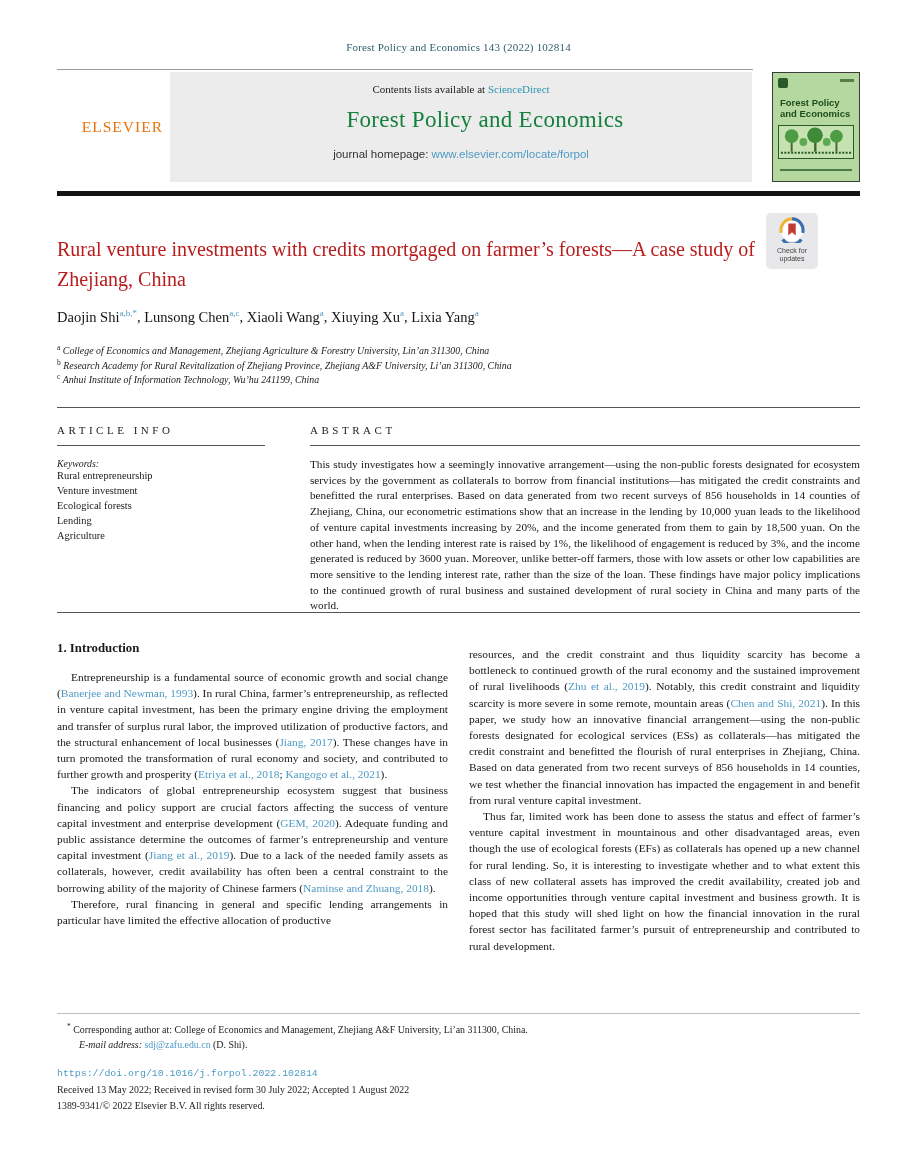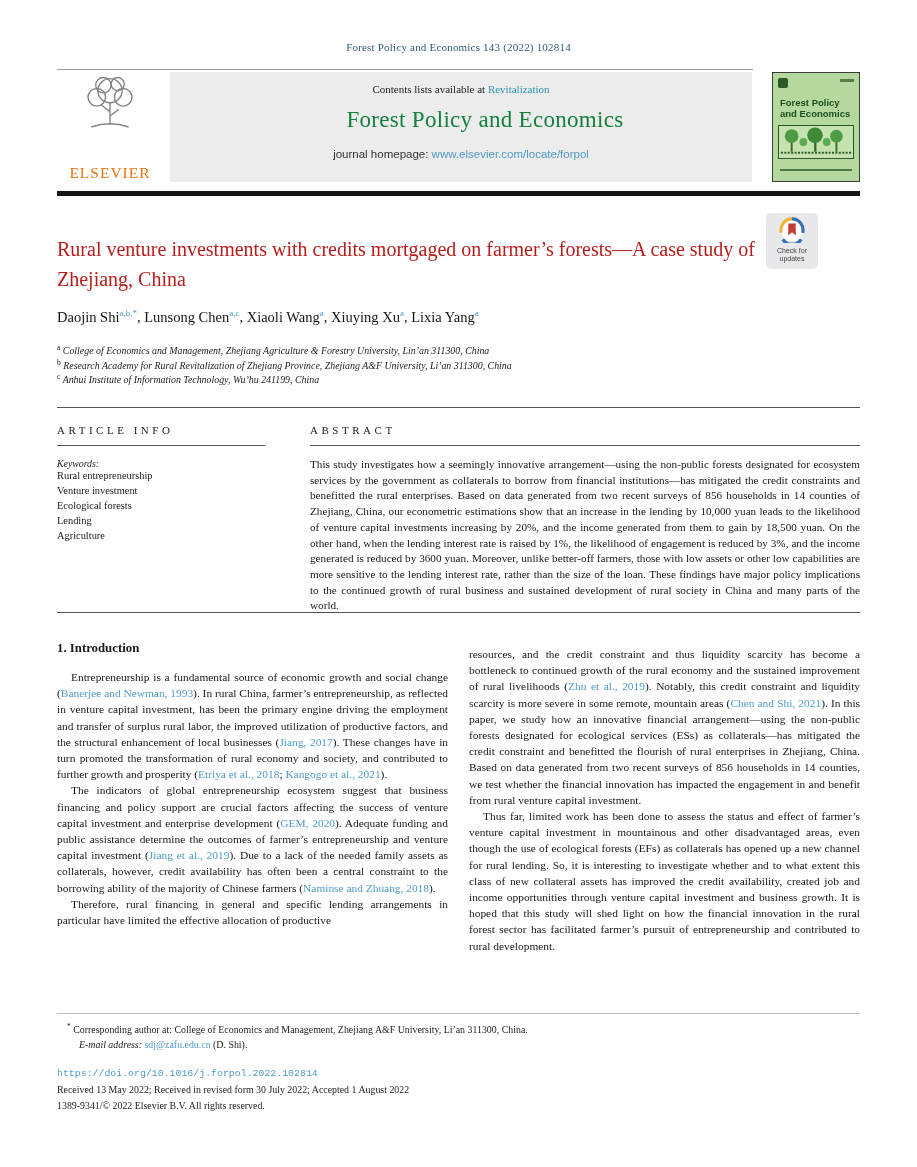--- a/index.html
+++ b/index.html
@@ -11,21 +11,21 @@
   .sd { color:var(--sd_link); }
   .it { font-style:italic; }
 
   
   .citation { position:absolute; top:41px; left:0; width:100%; text-align:center;
     font-size:11px; color:var(--deep_teal); letter-spacing:.2px; }
   .top-rule { position:absolute; top:69px; left:57px; width:696px; border-top:1px solid #9a9a9a; }
 
   
   .elsevier { position:absolute; top:72px; left:57px; width:106px; height:110px;
-    display:flex; flex-direction:column; align-items:center; justify-content:flex-end;gap:24px; }
+    display:flex; flex-direction:row; align-items:center; justify-content:flex-end;gap:24px; }
   .elsevier svg { display:block; margin-bottom:2px; }
   .elsevier-text { font-size:15.5px; color:var(--elsevier_orange); letter-spacing:1px; font-weight:500; }
 
   .banner { position:absolute; top:72px; left:170px; width:582px; height:110px;
     background:var(--banner_bg); text-align:center; }
   .contents-line { padding-top:11px; font-size:11px; color:#222; }
   .journal-name { margin-top:12px; font-size:23px; color:#15803d; letter-spacing:.3px;padding-left:48px; }
   .homepage-line { margin-top:15px; font-family:"Liberation Sans", sans-serif; font-size:11.5px; color:#333; }
 
   .cover { position:absolute; top:72px; left:772px; width:88px; height:110px;
@@ -105,21 +105,21 @@
         <circle cx="24" cy="12" r="7"></circle>
         <circle cx="37" cy="11" r="6"></circle>
         <path d="M30 28 L30 48 M30 36 L22 30 M30 40 L38 34"></path>
         <path d="M13 50 Q30 44 47 50"></path>
       </g>
     </svg>
     <div class="elsevier-text">ELSEVIER</div>
   </div>
 
   <div class="banner">
-    <div class="contents-line"><span>Contents lists available at </span><span class="link sd">Revitalization</span></div>
+    <div class="contents-line"><span>Contents lists available at </span><span class="link sd">ScienceDirect</span></div>
     <div class="journal-name">Forest Policy and Economics</div>
     <div class="homepage-line"><span>journal homepage: </span><span class="link">www.elsevier.com/locate/forpol</span></div>
   </div>
 
   <div class="cover">
     <div class="cover-logo"></div>
     <div class="cover-vol"></div>
     <div class="cover-title">
       <div>Forest Policy</div>
       <div>and Economics</div>

